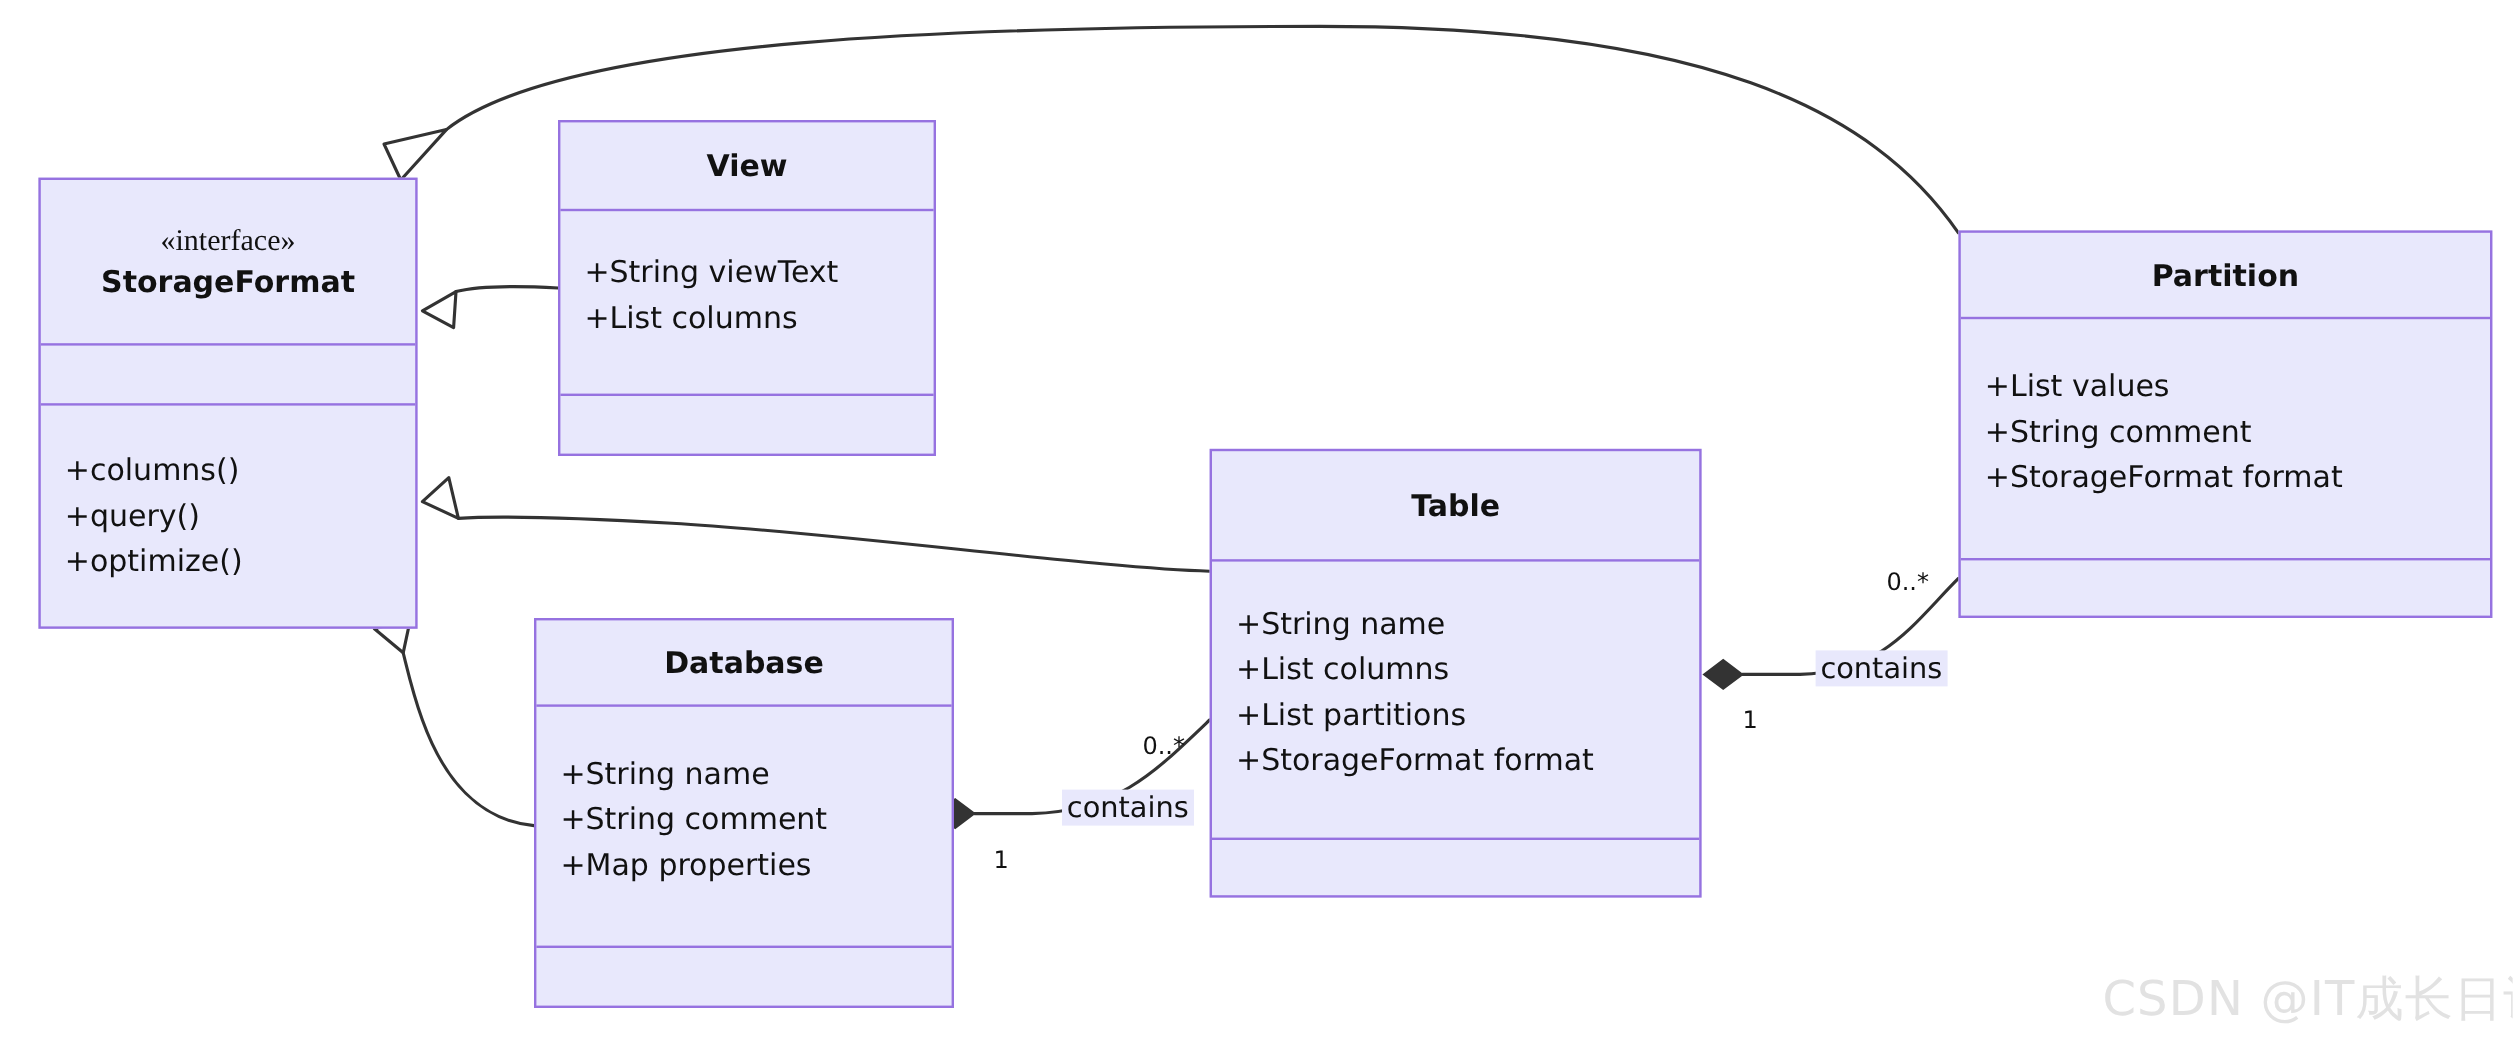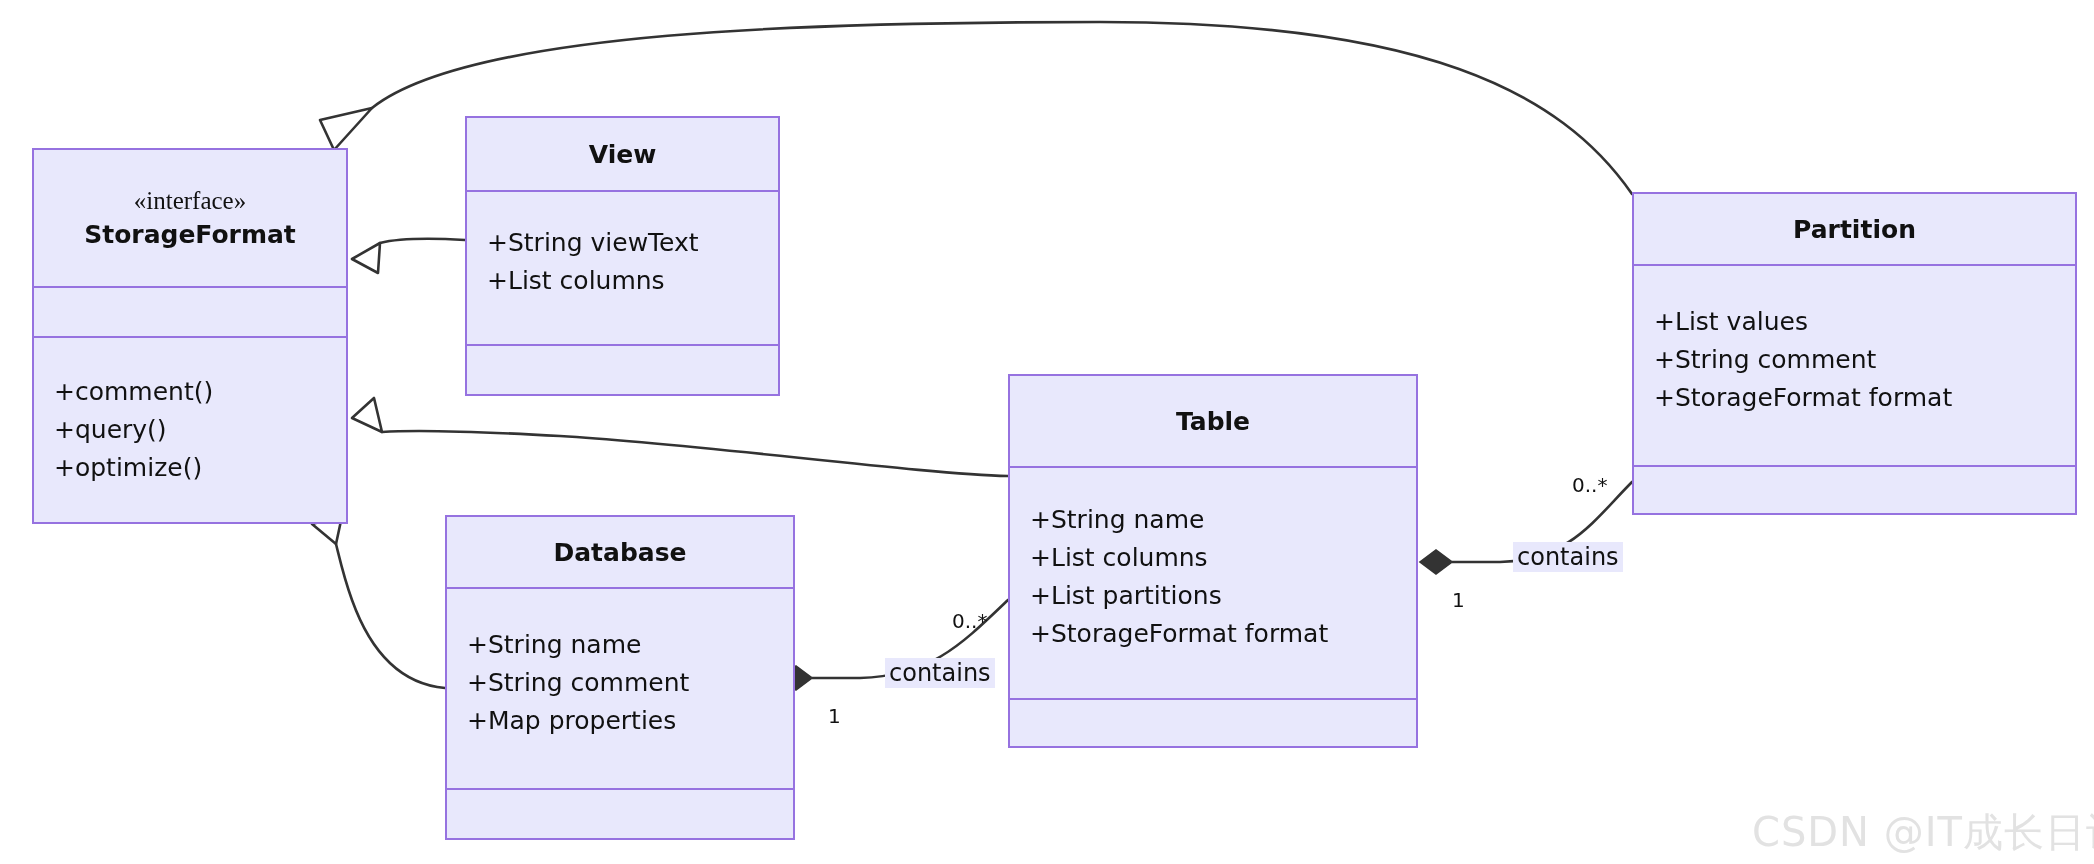--- a/index.html
+++ b/index.html
@@ -146,27 +146,27 @@
     </g>
   </svg>
 
   <div class="uml-class" style="left:32px; top:148px; width:316px; height:376px;">
     <div class="cls-header" style="height:138px;">
       <div class="cls-stereotype">«interface»</div>
       <div class="cls-name">StorageFormat</div>
     </div>
     <div class="cls-attrs empty-compartment" style="height:50px; flex:0 0 50px; padding:0;"></div>
     <div class="cls-methods" style="flex:1 1 auto;">
-      <div class="member">+comment()</div>
+      <div class="member">+columns()</div>
       <div class="member">+query()</div>
       <div class="member">+optimize()</div>
     </div>
   </div>
 
-  <div class="uml-class" style="left:465px; top:116px; width:315px; height:280px;">
+  <div class="uml-class" style="left:465px; top:100px; width:315px; height:280px;">
     <div class="cls-header" style="height:74px;">
       <div class="cls-name">View</div>
     </div>
     <div class="cls-attrs" style="flex:1 1 auto;">
       <div class="member">+String viewText</div>
       <div class="member">+List columns</div>
     </div>
     <div class="cls-methods empty-compartment" style="height:48px; flex:0 0 48px; padding:0; border-bottom:none;"></div>
   </div>
 

